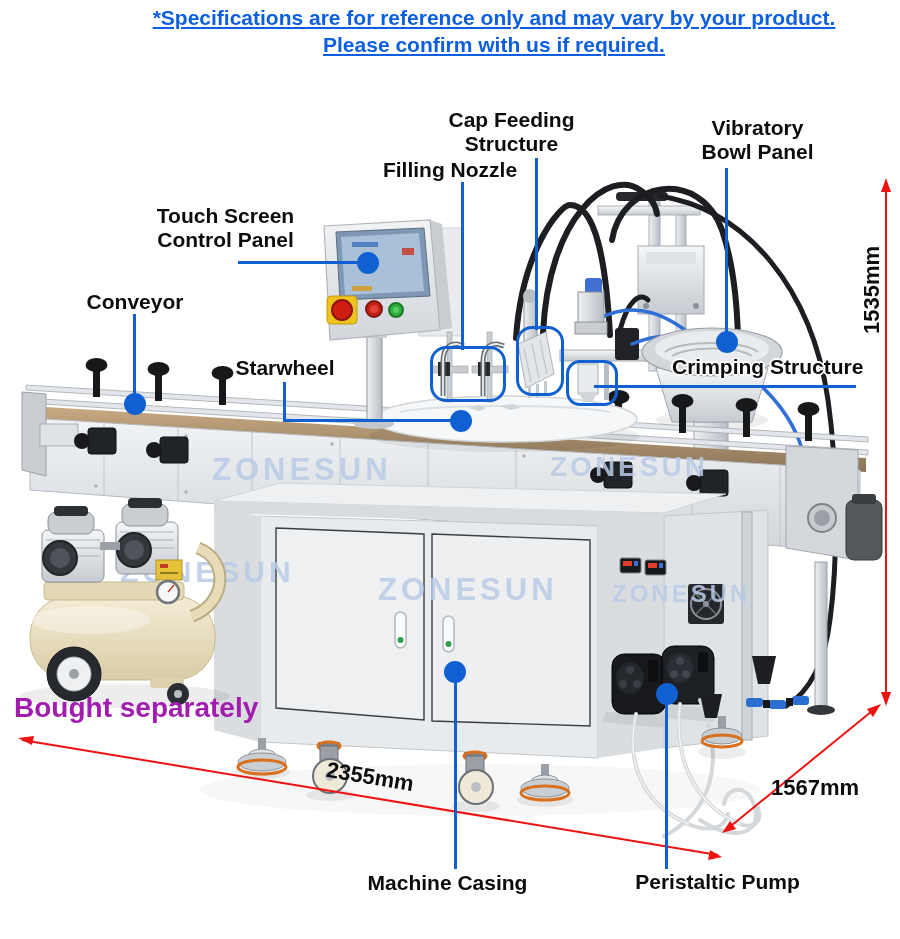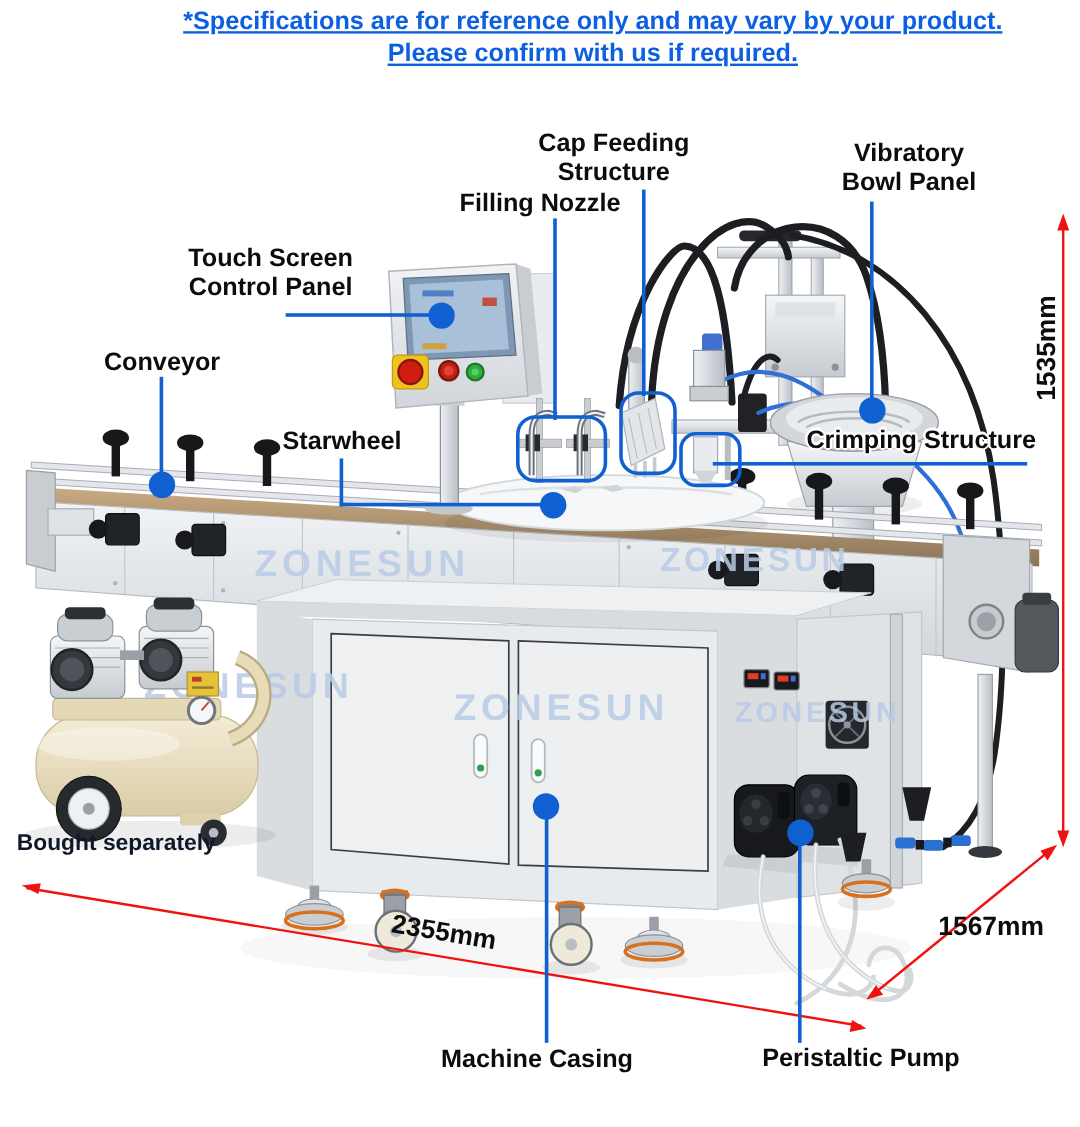--- a/index.html
+++ b/index.html
@@ -11,21 +11,21 @@
               color:#0d5fe2;font-weight:bold;font-size:21px;line-height:1.3;padding-left:44px;}
   .disclaimer span{text-decoration:underline;}
   .label{position:absolute;color:#0c0c0d;font-weight:bold;font-size:21px;line-height:1.12;
          text-align:center;white-space:pre-line;}
   .halo{text-shadow:-2px 0 #fff,2px 0 #fff,0 -2px #fff,0 2px #fff,
         -1px -1px #fff,1px 1px #fff,-1px 1px #fff,1px -1px #fff;}
   .dot{position:absolute;width:22px;height:22px;border-radius:50%;background:#1160d2;}
   .lead{position:absolute;background:#1160d2;}
   .hbox{position:absolute;border:3px solid #1160d2;border-radius:16px;background:transparent;}
   .dim{position:absolute;color:#0c0c0d;font-weight:bold;font-size:22px;text-align:center;}
-  .note{position:absolute;color:#0f172a;font-weight:bold;font-size:19px;}
+  .note{position:absolute;color:#a21caf;font-weight:bold;font-size:28px;}
 </style>
 </head>
 <body>
 
 <div class="stage">
 
   <div class="disclaimer">
     <div><span>*Specifications are for reference only and may vary by your product.</span></div>
     <div><span>Please confirm with us if required.</span></div>
   </div>
@@ -411,17 +411,17 @@
     <div class="label" style="left:434px;top:108px;width:155px;">Cap Feeding
 Structure</div>
     <div class="label" style="left:680px;top:116px;width:155px;">Vibratory
 Bowl Panel</div>
     <div class="label halo" style="left:672px;top:355px;width:230px;text-align:left;">Crimping Structure</div>
     <div class="label" style="left:345px;top:871px;width:205px;">Machine Casing</div>
     <div class="label" style="left:605px;top:870px;width:225px;">Peristaltic Pump</div>
 
     <div class="dim" style="left:806px;top:277px;width:132px;transform:rotate(-90deg);">1535mm</div>
     <div class="dim" style="left:300px;top:764px;width:140px;transform:rotate(9.4deg);">2355mm</div>
-    <div class="dim" style="left:760px;top:759px;width:110px;text-align:right;">1567mm</div>
+    <div class="dim" style="left:760px;top:775px;width:110px;">1567mm</div>
 
     <div class="note" style="left:14px;top:692px;width:250px;">Bought separately</div>
   </div>
 </div>
 
 </body></html>

